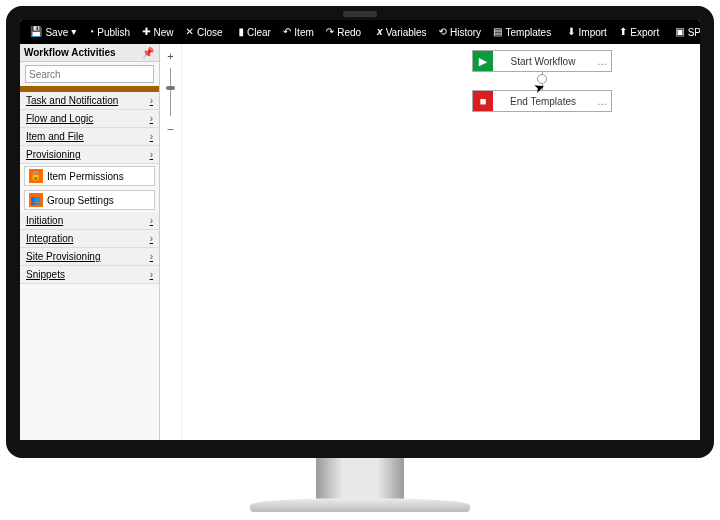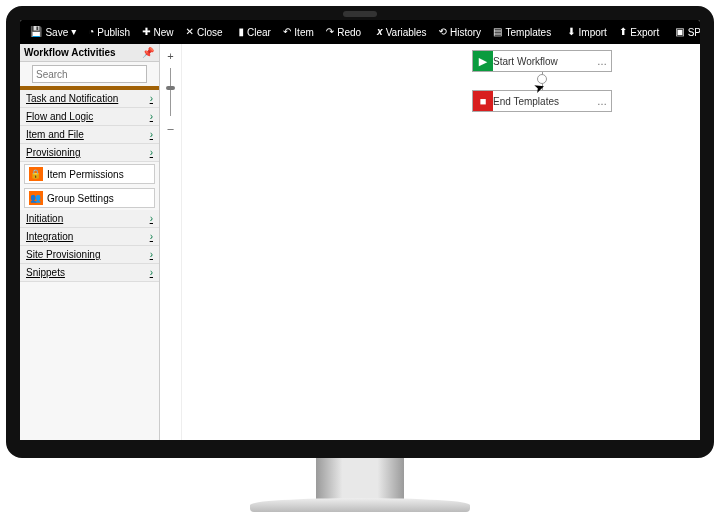--- a/index.html
+++ b/index.html
@@ -65,21 +65,21 @@
     background: #f7f7f7;
     display: flex; flex-direction: column;
   }
   .panel-title {
     background: #eaeaea; border-bottom: 1px solid #ccc;
     padding: 3px 4px; font-weight: bold; font-size: 10px;
     position: relative;
   }
   .panel-title .pin { position:absolute; right:4px; top:3px; font-size:10px;}
   .panel-search {
-    padding: 3px 12px; border-bottom: 4px solid #a16207;
+    padding: 3px 5px; border-bottom: 6px solid #a16207;
   }
   .panel-search input {
     width: 100%; height: 18px; border: 1px solid #bbb;
     padding: 0 3px; font-size: 10px;
   }
   .cat {
     display: flex; align-items: center; justify-content: space-between;
     padding: 3px 6px; border-bottom: 1px solid #ddd;
     background: #f1f1f1; cursor: pointer;
     font-size: 10px;
@@ -121,21 +121,21 @@
     width: 140px; height: 22px;
     border: 1px solid #aaa; background: #fff;
     display: flex; align-items: center;
     font-size: 10px;
   }
   .node .nicon {
     width: 20px; height: 20px;
     display:flex; align-items:center; justify-content:center;
     color:#fff; font-size:11px;
   }
-  .node .ntext { flex:1; text-align:left; color:#333;}
+  .node .ntext { flex:1; text-align:center; color:#333;}
   .node .dots  { padding:0 4px; color:#666; cursor:pointer;}
   .nicon.start { background:#0a9b3e; }
   .nicon.end   { background:#d81e1e; }
   .connector {
     position:absolute; width:1px; background:#999;
   }
   .conn-circle {
     position:absolute; width:10px; height:10px; border:1px solid #999;
     border-radius:50%; background:#fff;
   }

